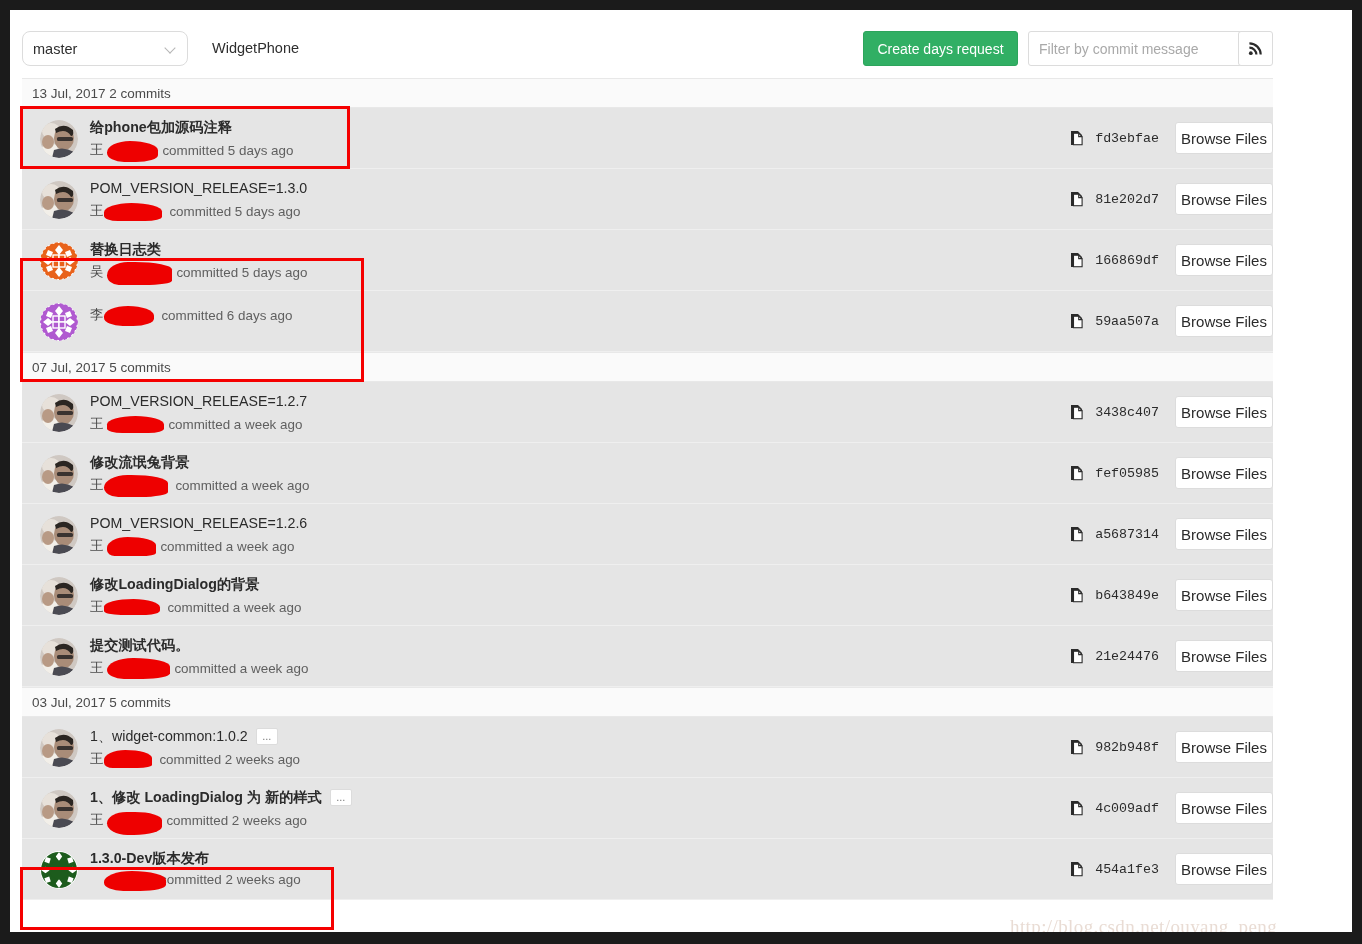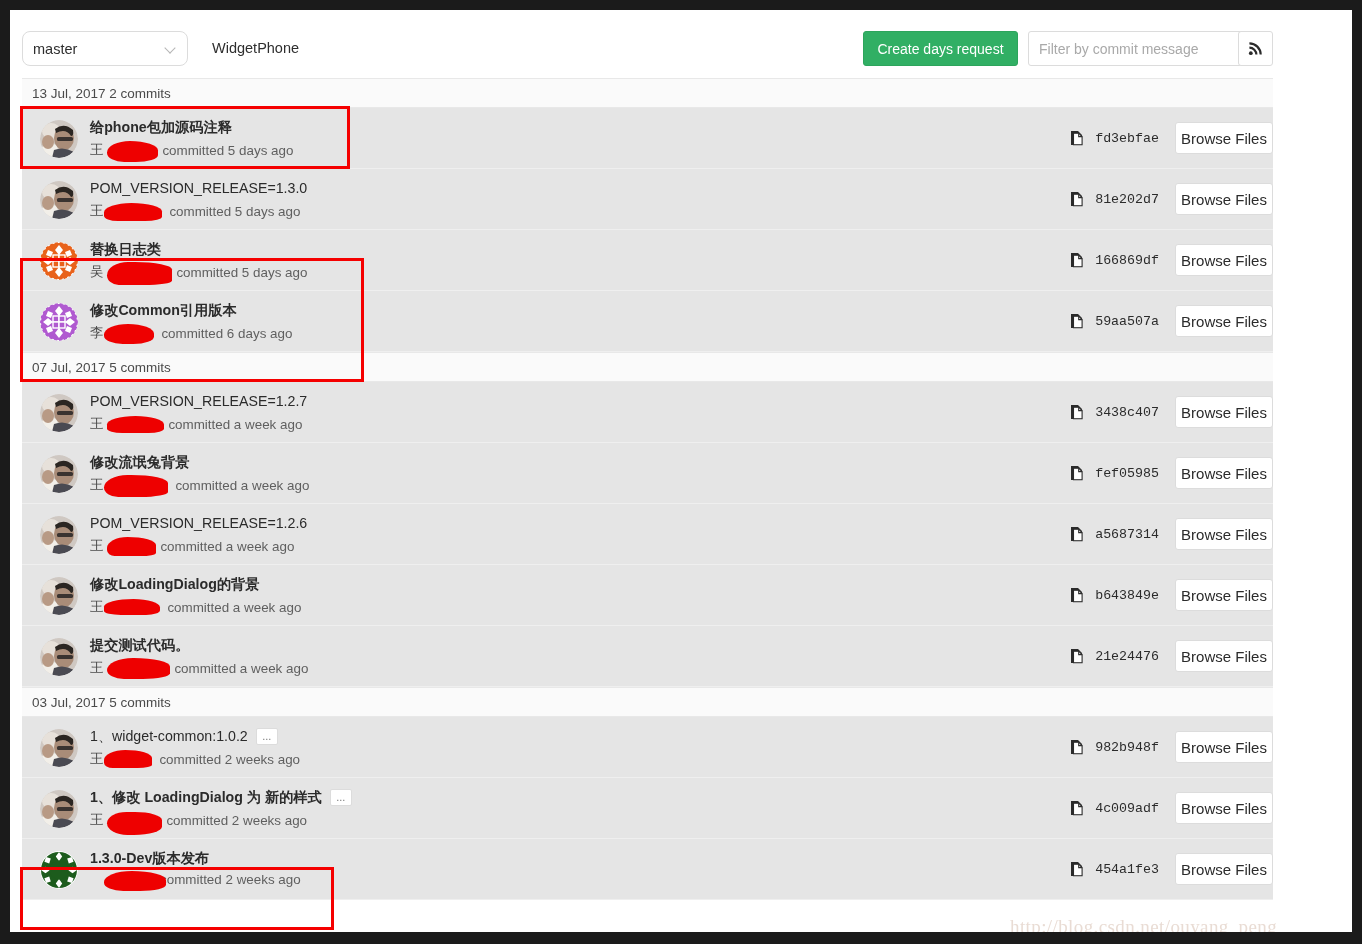--- a/index.html
+++ b/index.html
@@ -427,23 +427,20 @@
                 </g>
                 <g fill="#b05ad0" stroke="#ffffff" stroke-width="1.4">
                   <rect x="13" y="13" width="6" height="6"></rect>
                   <rect x="19" y="13" width="6" height="6"></rect>
                   <rect x="13" y="19" width="6" height="6"></rect>
                   <rect x="19" y="19" width="6" height="6"></rect>
                 </g>
               </g>
             </svg></div>
           <div class="commit-main">
-            <div class="commit-title">
-              <span>修改Common引用版本</span>
-            </div>
             <div class="commit-meta">
               <span class="author">李</span>
               <span class="redact" style="left:14px; top:0px; width:50px; height:20px;border-radius:54% 58% 46% 42% / 58% 54% 42% 46%;"></span>
               <span style="margin-left:58px">committed 6 days ago</span>
             </div>
           </div>
           <span class="file-icon"><svg width="15" height="16" viewBox="0 0 15 16">
               <path d="M1 1 h7 l4 4 v10 h-11 z" fill="#2b2b2b"></path>
               <path d="M3.5 3.2 h5.2 l3.4 3.4 v8.2 h-8.6 z" fill="#ffffff"></path>
               <path d="M3.5 3.2 h5.2 l3.4 3.4 v8.2 h-8.6 z" fill="none" stroke="#2b2b2b" stroke-width="1.1"></path>

